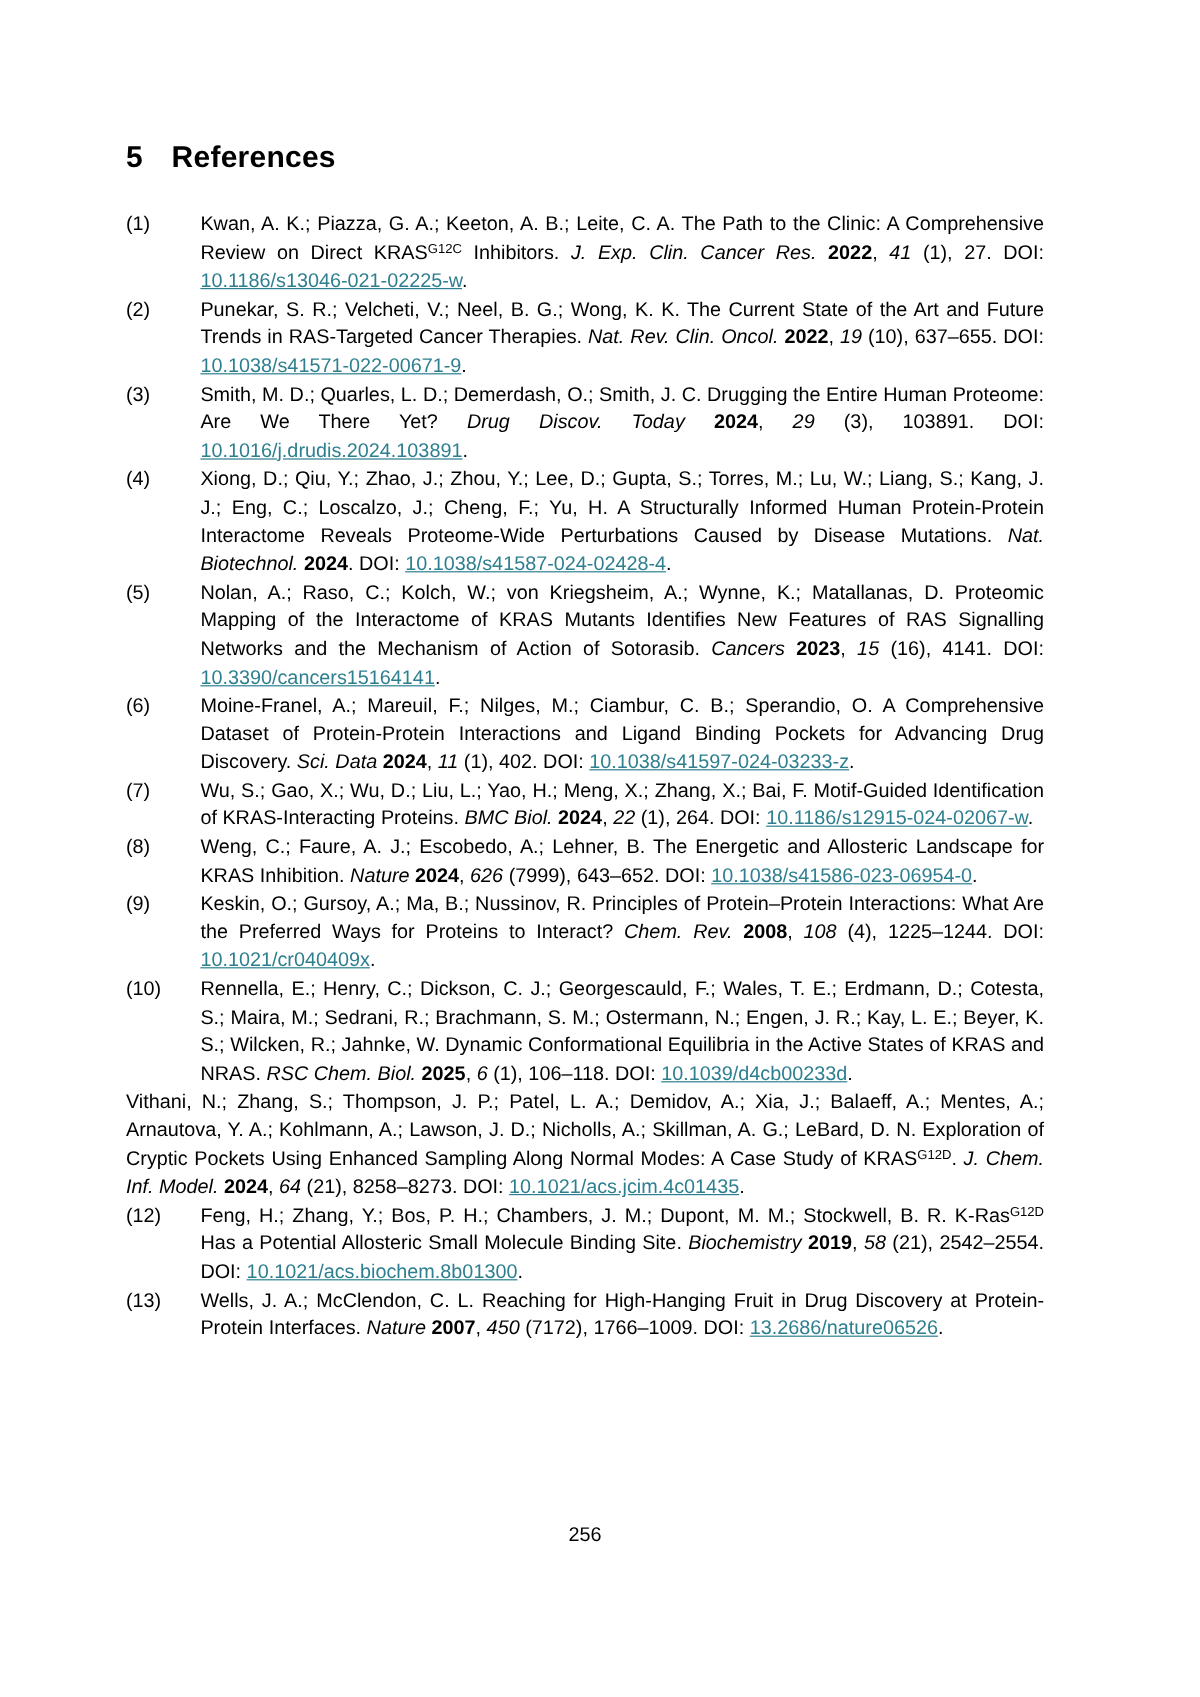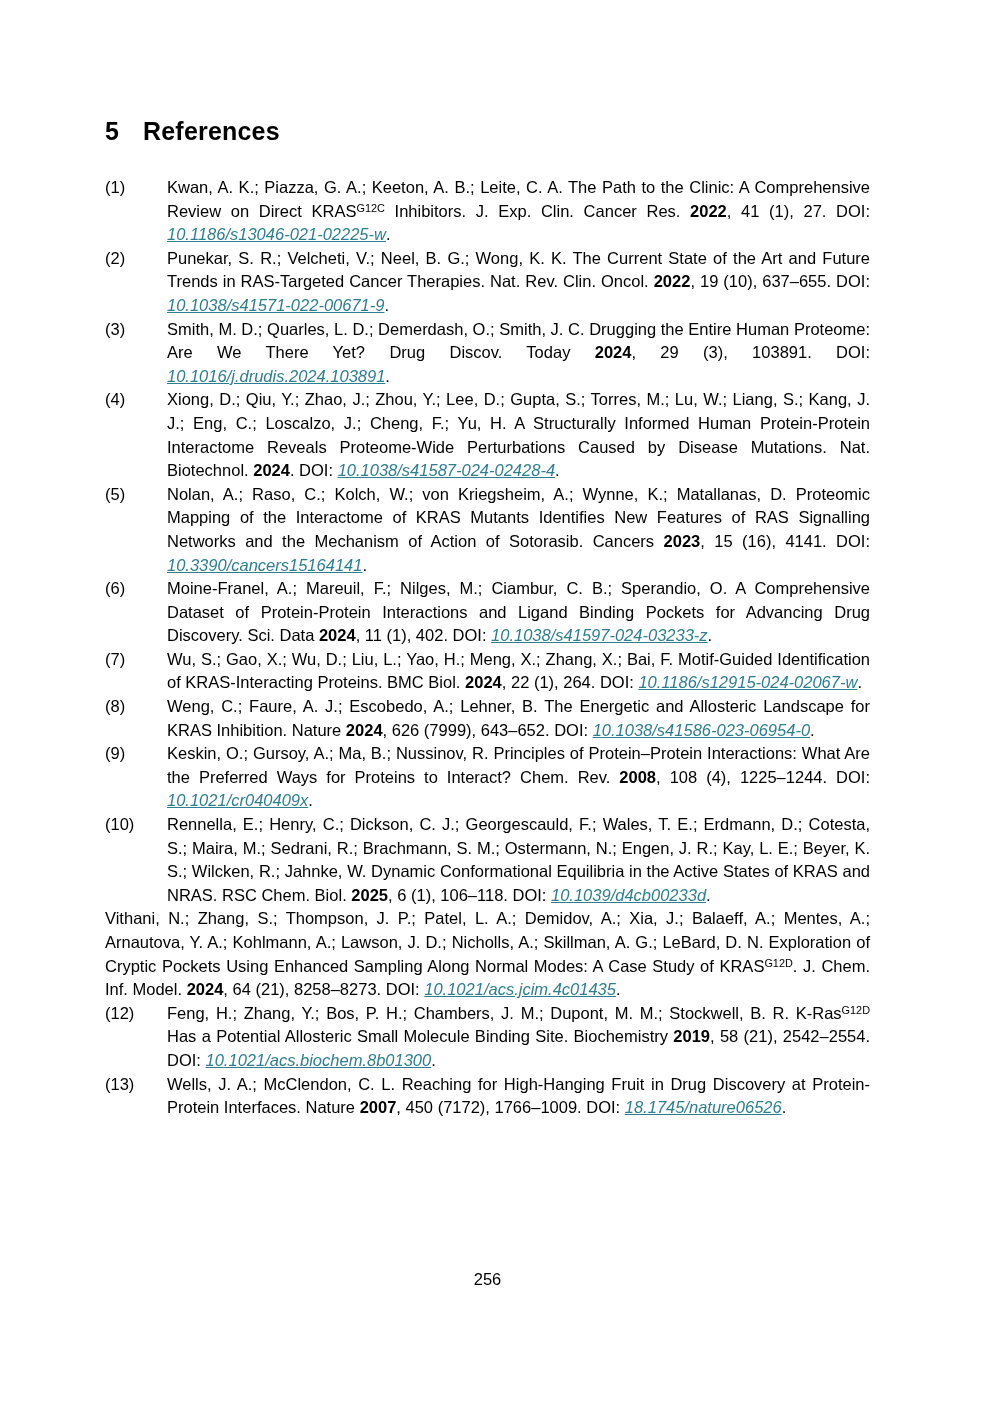--- a/index.html
+++ b/index.html
@@ -39,33 +39,32 @@
     line-height: 23.6px;
   }
   .ref-num {
     width: 62px;
     flex-shrink: 0;
   }
   .ref-body {
     flex: 1;
     text-align: justify;
   }
-  .seg-i { }
+  .seg-i { font-style: italic; }
   .seg-b { font-weight: bold; }
   .seg-sup {
     font-size: 66%;
     position: relative;
     top: -0.42em;
     line-height: 0;
   }
   .doi-link {
     color: var(--link-color);
     text-decoration: underline;
     cursor: pointer;
-    font-style: italic;
   }
   .page-number {
     position: absolute;
     top: 1268px;
     left: 105px;
     width: 765px;
     text-align: center;
     font-size: 16.5px;
     line-height: 23.6px;
   }
@@ -120,17 +119,17 @@
       </div>
       <div class="ref-row">
         <div class="ref-body"><span>Vithani, N.; Zhang, S.; Thompson, J. P.; Patel, L. A.; Demidov, A.; Xia, J.; Balaeff, A.; Mentes, A.; Arnautova, Y. A.; Kohlmann, A.; Lawson, J. D.; Nicholls, A.; Skillman, A. G.; LeBard, D. N. Exploration of Cryptic Pockets Using Enhanced Sampling Along Normal Modes: A Case Study of KRAS</span><span class="seg-sup">G12D</span><span>. </span><span class="seg-i">J. Chem. Inf. Model.</span><span> </span><span class="seg-b">2024</span><span>, </span><span class="seg-i">64</span><span> (21), 8258–8273. DOI: </span><a href="#" class="doi-link">10.1021/acs.jcim.4c01435</a><span>.</span></div>
       </div>
       <div class="ref-row">
         <div class="ref-num">(12)</div>
         <div class="ref-body"><span>Feng, H.; Zhang, Y.; Bos, P. H.; Chambers, J. M.; Dupont, M. M.; Stockwell, B. R. K-Ras</span><span class="seg-sup">G12D</span><span> Has a Potential Allosteric Small Molecule Binding Site. </span><span class="seg-i">Biochemistry</span><span> </span><span class="seg-b">2019</span><span>, </span><span class="seg-i">58</span><span> (21), 2542–2554. DOI: </span><a href="#" class="doi-link">10.1021/acs.biochem.8b01300</a><span>.</span></div>
       </div>
       <div class="ref-row">
         <div class="ref-num">(13)</div>
-        <div class="ref-body"><span>Wells, J. A.; McClendon, C. L. Reaching for High-Hanging Fruit in Drug Discovery at Protein-Protein Interfaces. </span><span class="seg-i">Nature</span><span> </span><span class="seg-b">2007</span><span>, </span><span class="seg-i">450</span><span> (7172), 1766–1009. DOI: </span><a href="#" class="doi-link">18.1745/nature06526</a><span>.</span></div>
+        <div class="ref-body"><span>Wells, J. A.; McClendon, C. L. Reaching for High-Hanging Fruit in Drug Discovery at Protein-Protein Interfaces. </span><span class="seg-i">Nature</span><span> </span><span class="seg-b">2007</span><span>, </span><span class="seg-i">450</span><span> (7172), 1766–1009. DOI: </span><a href="#" class="doi-link">13.2686/nature06526</a><span>.</span></div>
       </div>
     </div>
   <div class="page-number">256</div>
 </div>
 
 </body></html>

